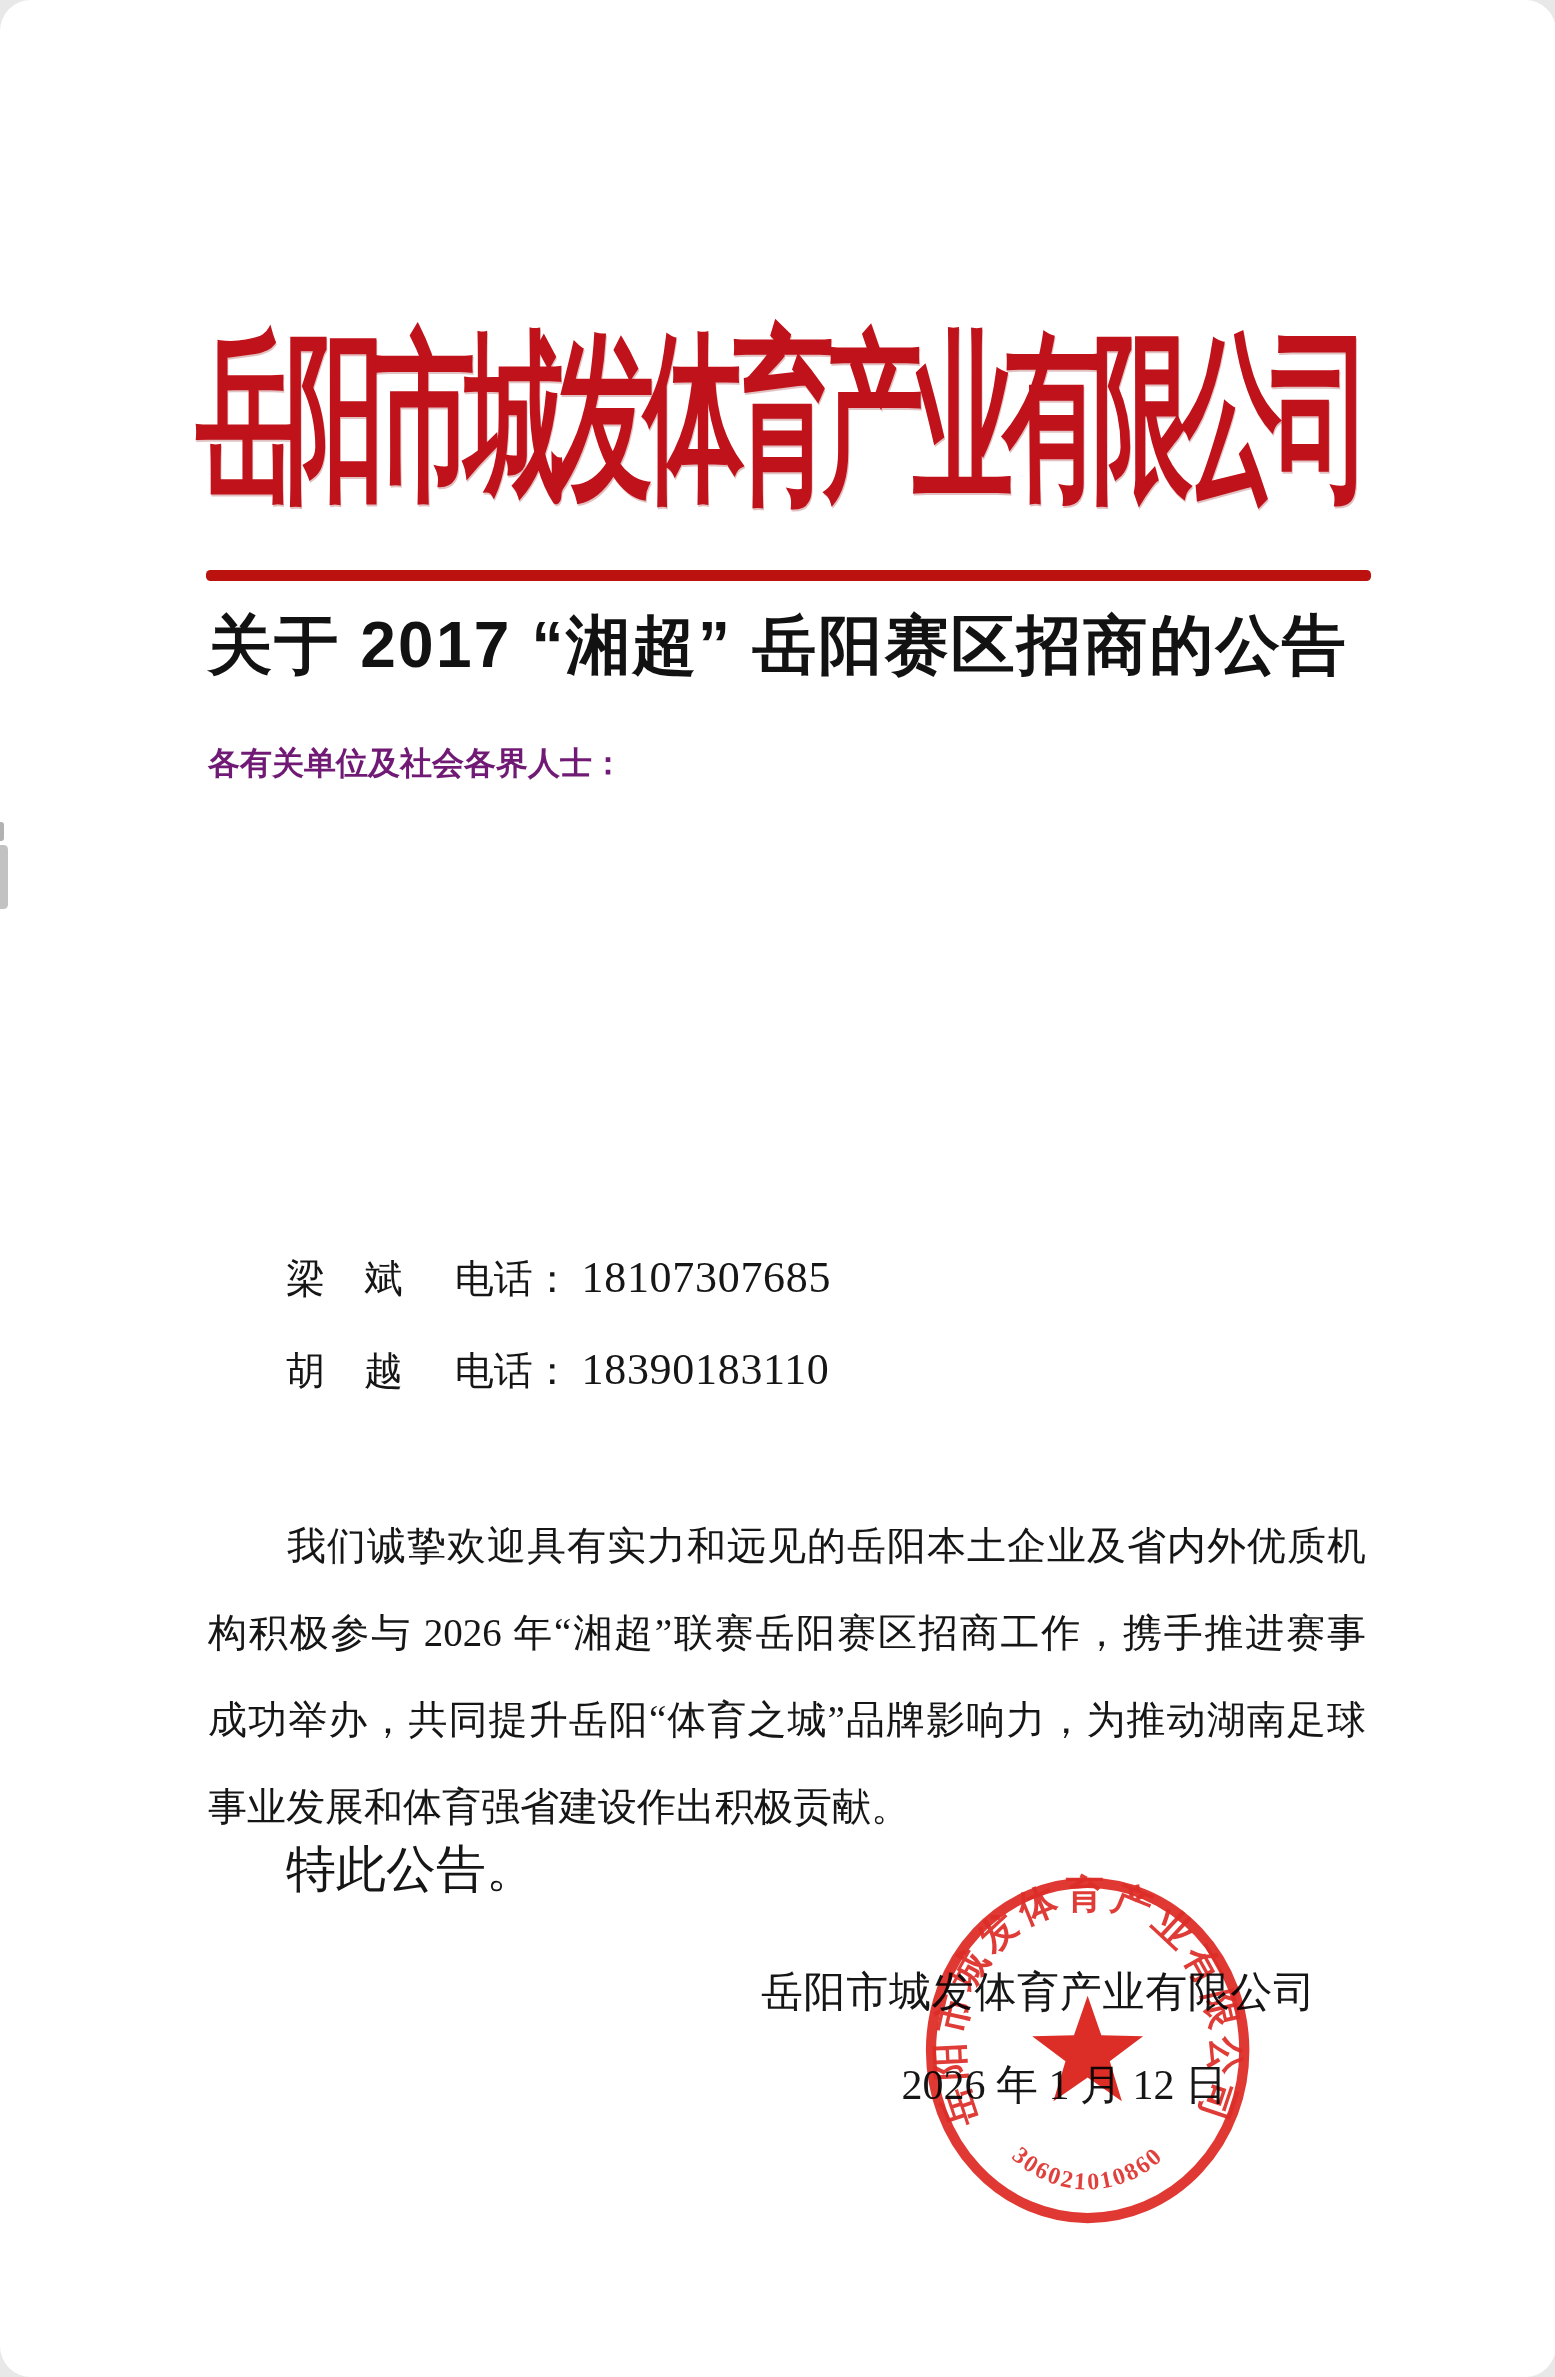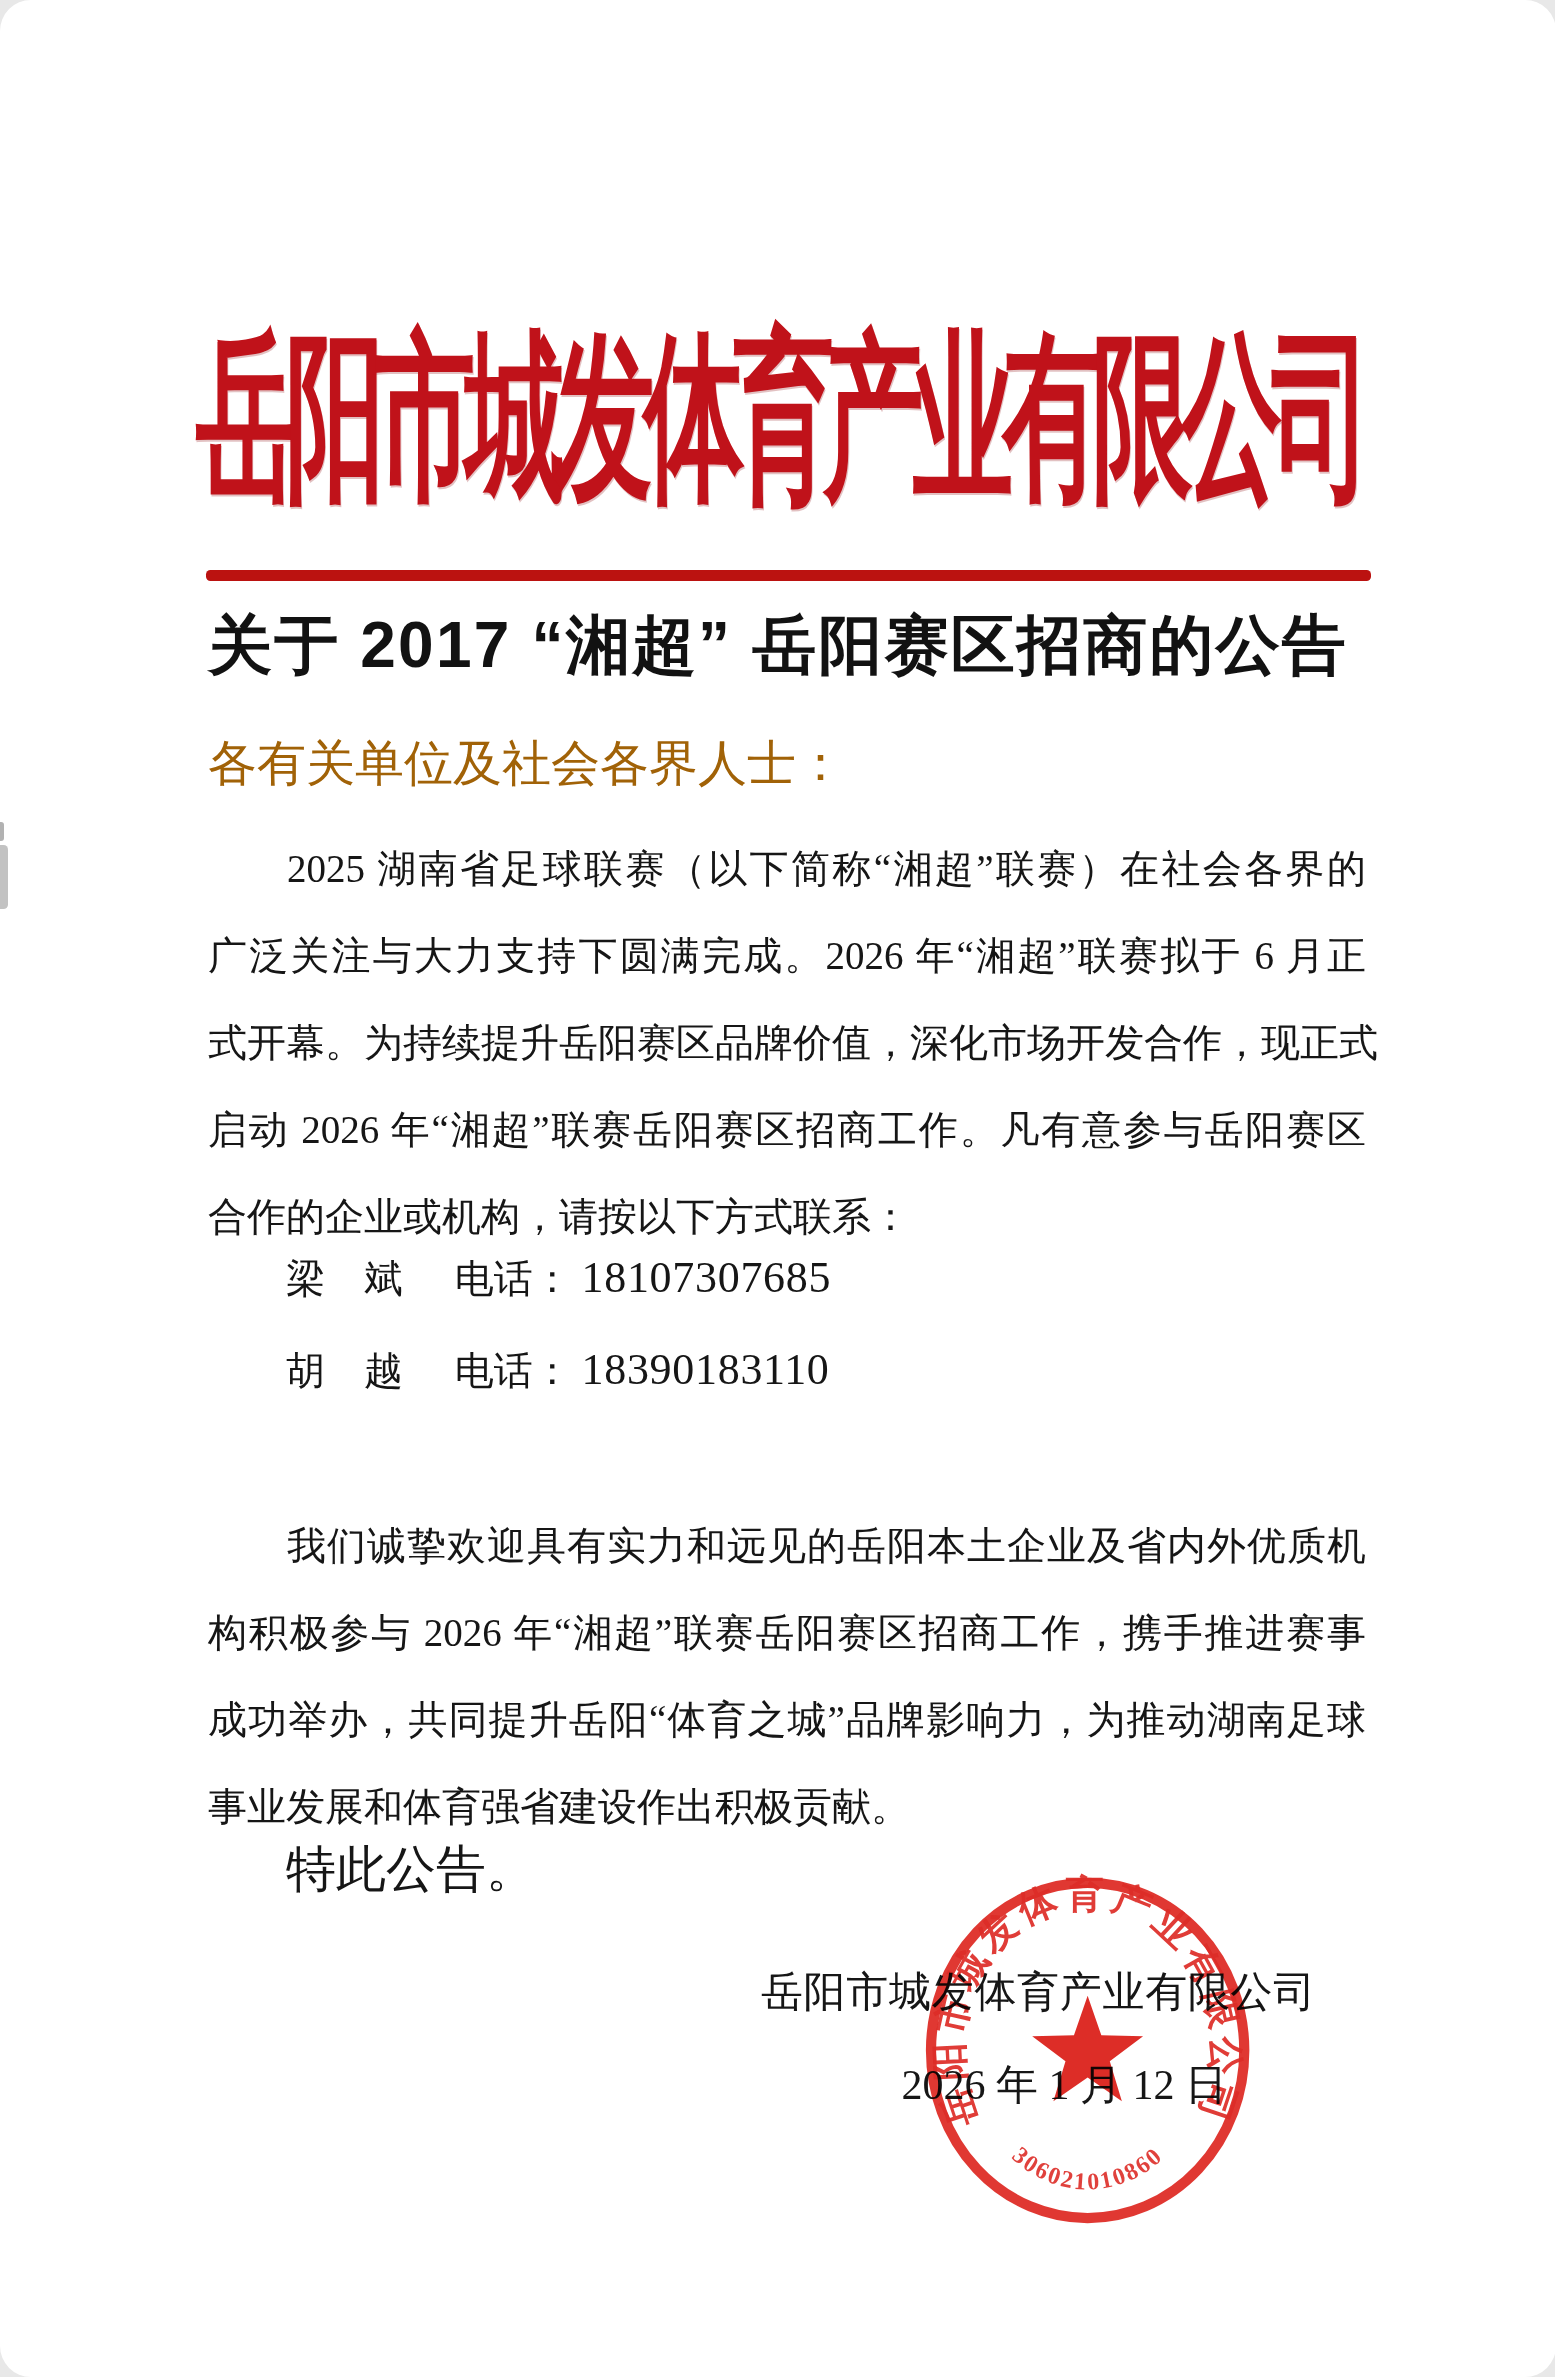--- a/index.html
+++ b/index.html
@@ -63,23 +63,24 @@
     color: #121212;
     white-space: nowrap;
   }
 
   
   .salutation {
     position: absolute;
     left: 208px;
     top: 732px;
     width: 1158px;
-    font-size: 49px;
+    font-size: 32px;
     line-height: 63px;
-    color: #a16207;
+    color: #701a75;
+    font-weight: bold;
   }
   .para {
     position: absolute;
     left: 208px;
     width: 1158px;
     font-size: 39px;
     color: #161616;
   }
   .para-1 { top: 825px; }
   .para-2 { top: 1502px; }
@@ -177,27 +178,20 @@
   <div class="letterhead">
     <div class="letterhead-text">岳阳市城发体育产业有限公司</div>
   </div>
 
   <div class="red-divider"></div>
 
   <div class="doc-title">关于 2017 “湘超” 岳阳赛区招商的公告</div>
 
   <div class="salutation">各有关单位及社会各界人士：</div>
 
-  <div class="para para-1">
-    <div class="doc-line first">2025 湖南省足球联赛（以下简称“湘超”联赛）在社会各界的</div>
-    <div class="doc-line">广泛关注与大力支持下圆满完成。2026 年“湘超”联赛拟于 6 月正</div>
-    <div class="doc-line">式开幕。为持续提升岳阳赛区品牌价值，深化市场开发合作，现正式</div>
-    <div class="doc-line">启动 2026 年“湘超”联赛岳阳赛区招商工作。凡有意参与岳阳赛区</div>
-    <div class="doc-line last">合作的企业或机构，请按以下方式联系：</div>
-  </div>
 
   <div class="contacts">
     <div class="contact-row">
       <span class="contact-name">梁　斌</span>
       <span class="contact-label">电话：</span>
       <span class="contact-phone">18107307685</span>
     </div>
     <div class="contact-row">
       <span class="contact-name">胡　越</span>
       <span class="contact-label">电话：</span>

